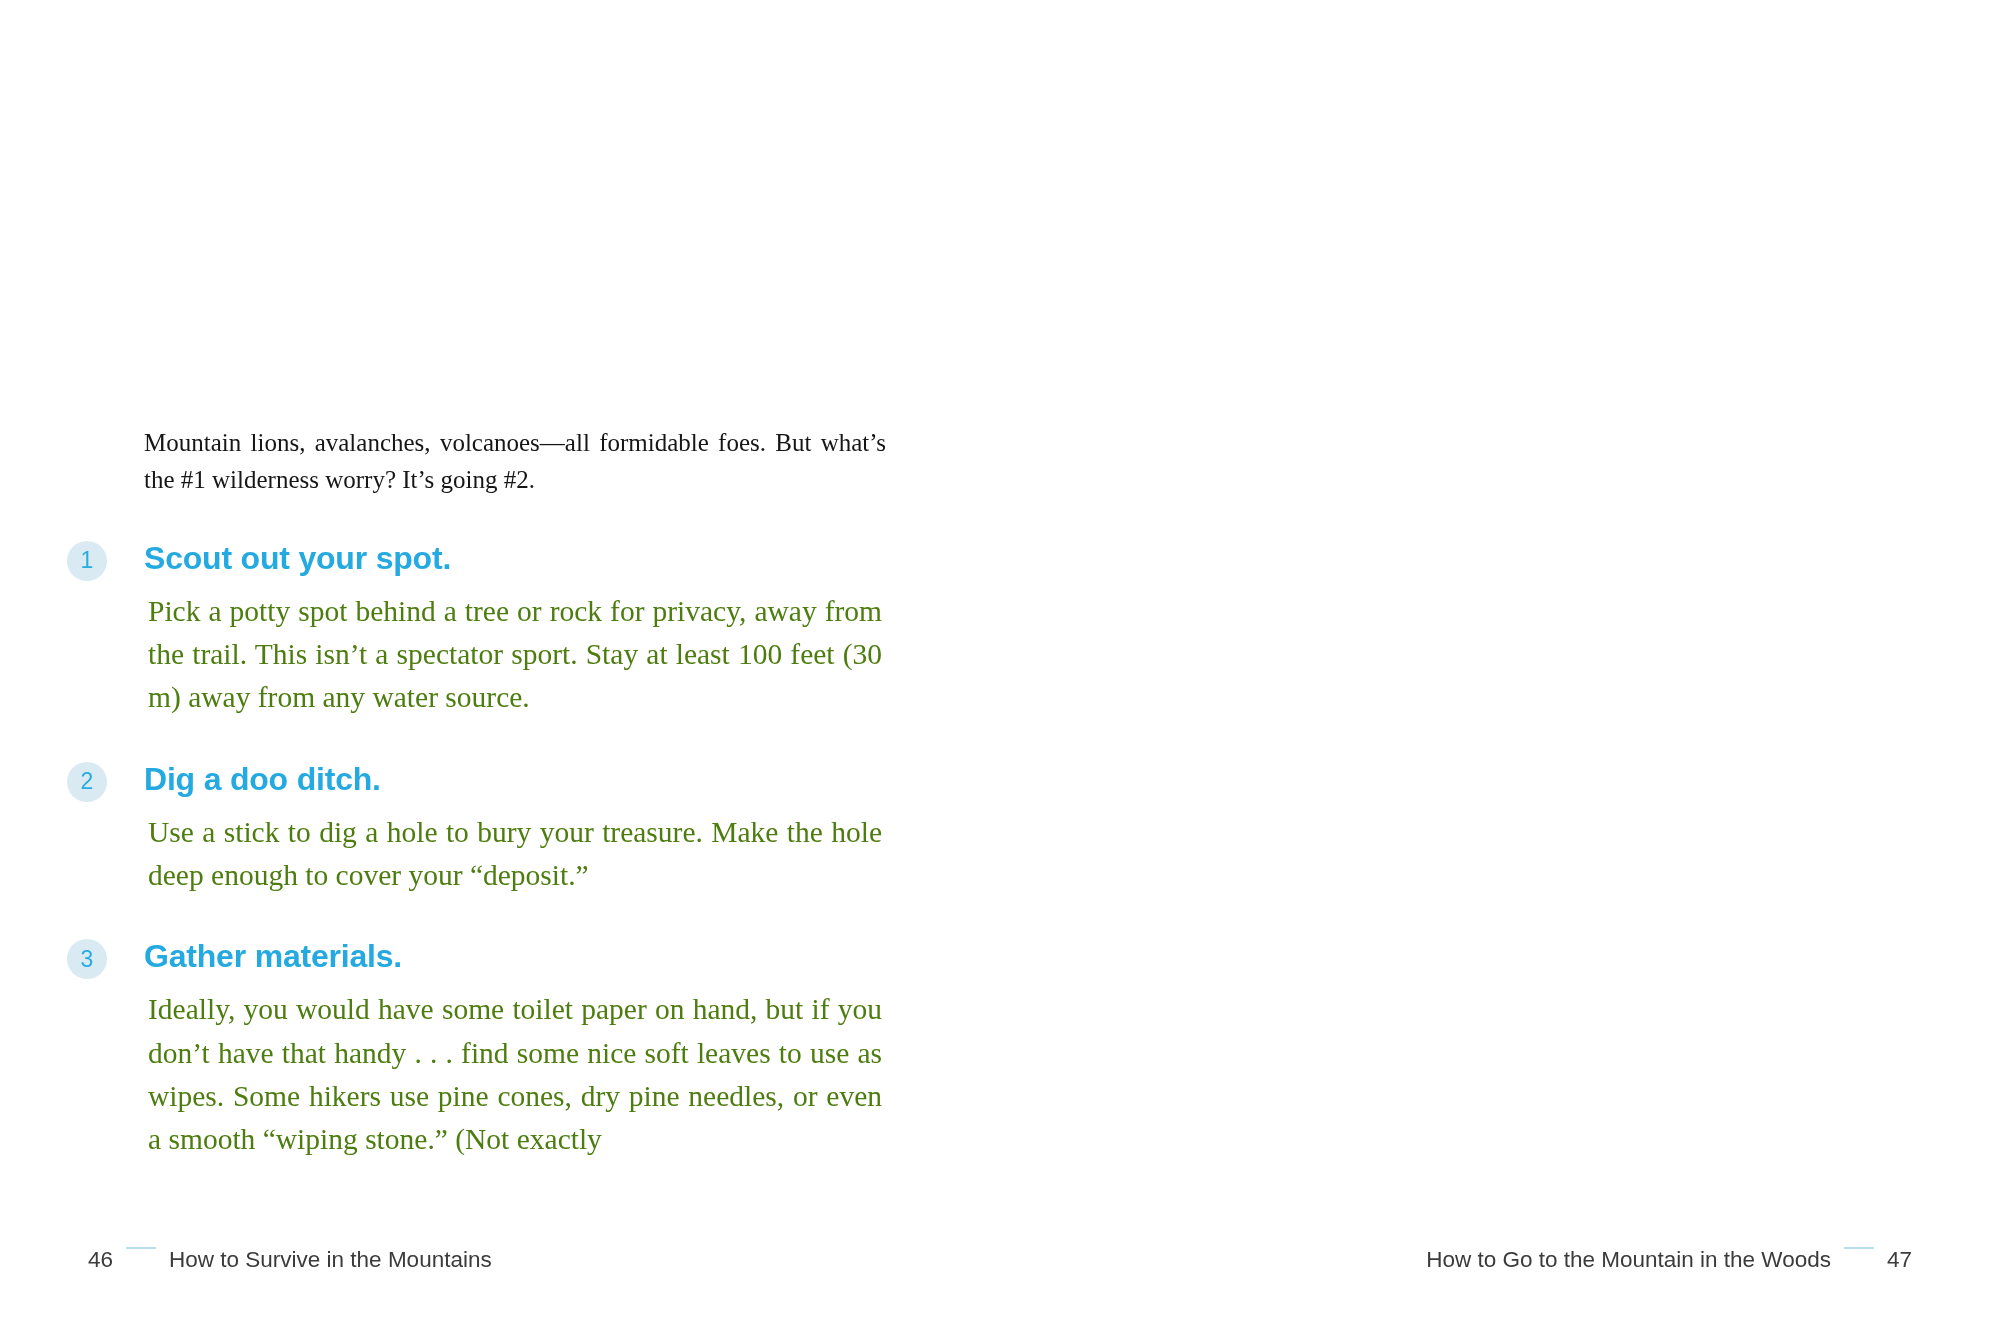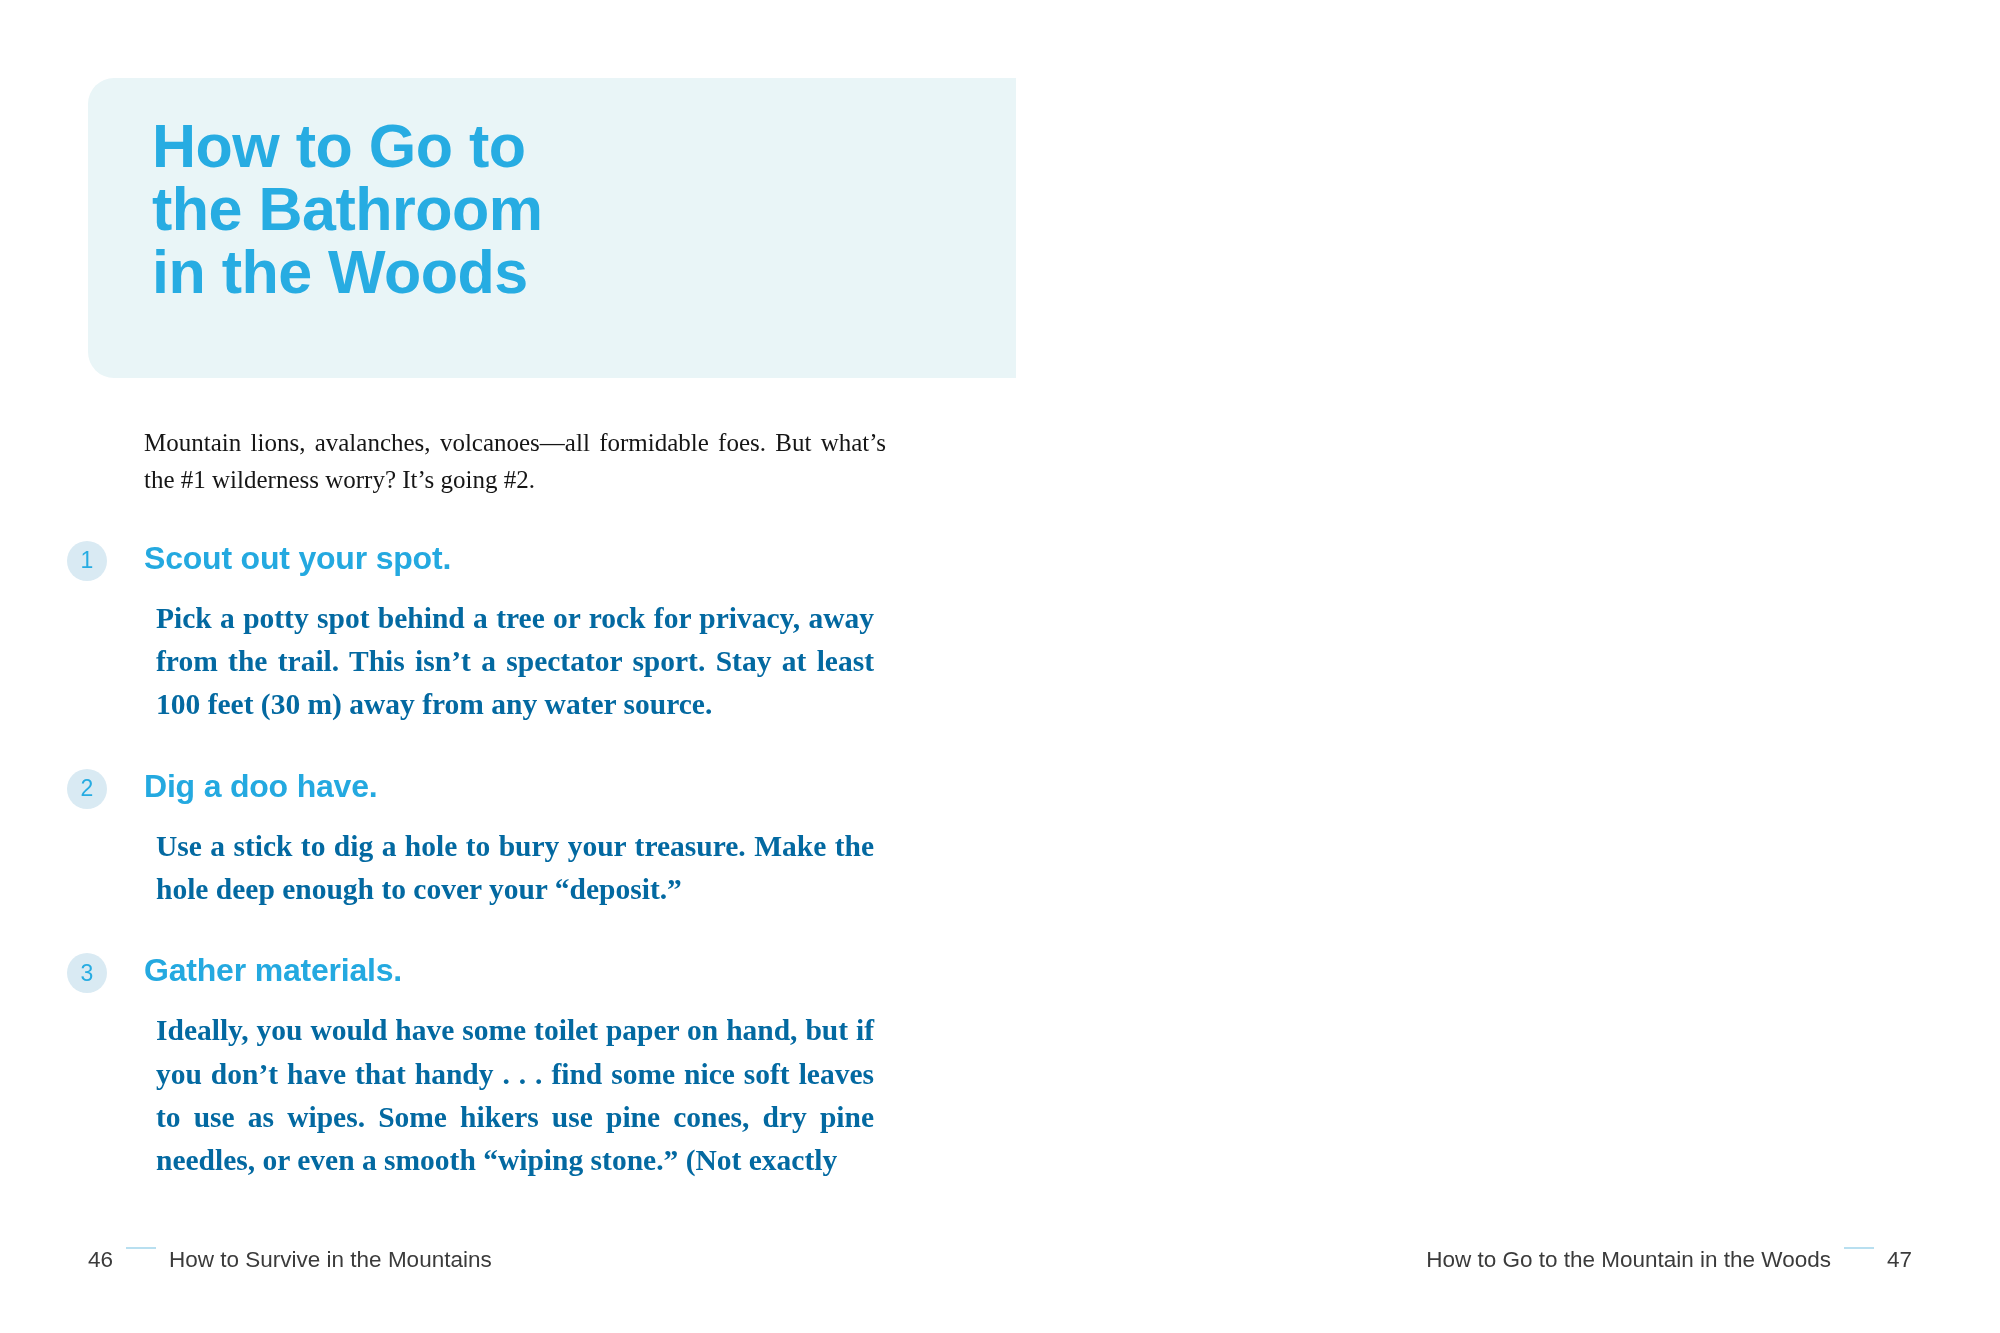--- a/index.html
+++ b/index.html
@@ -114,26 +114,25 @@
     font-family: "Liberation Sans", sans-serif;
     font-weight: 700;
     font-size: 32px;
     color: #24a9e0;
     letter-spacing: -0.2px;
     line-height: 1.2;
     display: block;
     margin-top: 40px;
   }
   .step-body {
-    margin: 12px;
+    margin: 4px;
     font-size: 29.5px;
     line-height: 1.47;
-    color: #0369a1;
+    color: #4d7c0f;
     text-align: justify;
-    font-weight: bold;
   }
 
   
   .footer {
     position: absolute;
     bottom: 60px;
     font-family: "Liberation Sans", sans-serif;
     font-size: 22.5px;
     color: #3b3b3b;
     display: flex;
@@ -150,44 +149,37 @@
     background: #b8dff0;
   }
 </style>
 </head>
 <body>
 
 <div class="spread">
 
   <div class="page-left">
 
-    <div class="title-block">
-      <div class="title-text">
-        <span class="tl">How to Go to</span>
-        <span class="tl">the Bathroom</span>
-        <span class="tl">in the Woods</span>
-      </div>
-    </div>
 
     <div class="col col-left">
 
       <p class="body intro">Mountain lions, avalanches, volcanoes—all formidable foes. But what’s the #1 wilderness worry? It’s going #2.</p>
 
       <div class="step">
         <div class="step-head">
           <span class="step-badge">1</span>
           <span class="step-title">Scout out your spot.</span>
         </div>
         <p class="step-body">Pick a potty spot behind a tree or rock for privacy, away from the trail. This isn’t a spectator sport. Stay at least 100 feet (30 m) away from any water source.</p>
       </div>
 
       <div class="step">
         <div class="step-head">
           <span class="step-badge">2</span>
-          <span class="step-title">Dig a doo have.</span>
+          <span class="step-title">Dig a doo ditch.</span>
         </div>
         <p class="step-body">Use a stick to dig a hole to bury your treasure. Make the hole deep enough to cover your “deposit.”</p>
       </div>
 
       <div class="step">
         <div class="step-head">
           <span class="step-badge">3</span>
           <span class="step-title">Gather materials.</span>
         </div>
         <p class="step-body">Ideally, you would have some toilet paper on hand, but if you don’t have that handy . . . find some nice soft leaves to use as wipes. Some hikers use pine cones, dry pine needles, or even a smooth “wiping stone.” (Not exactly</p>

